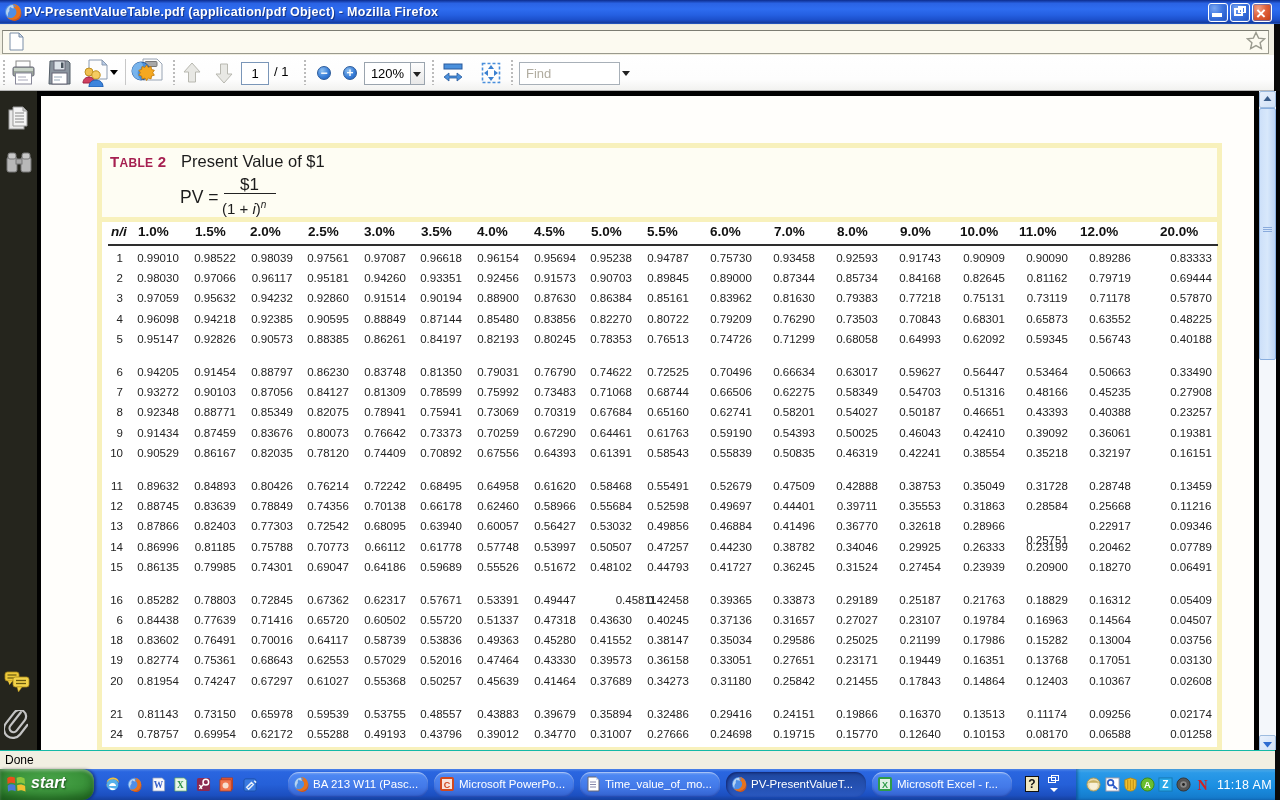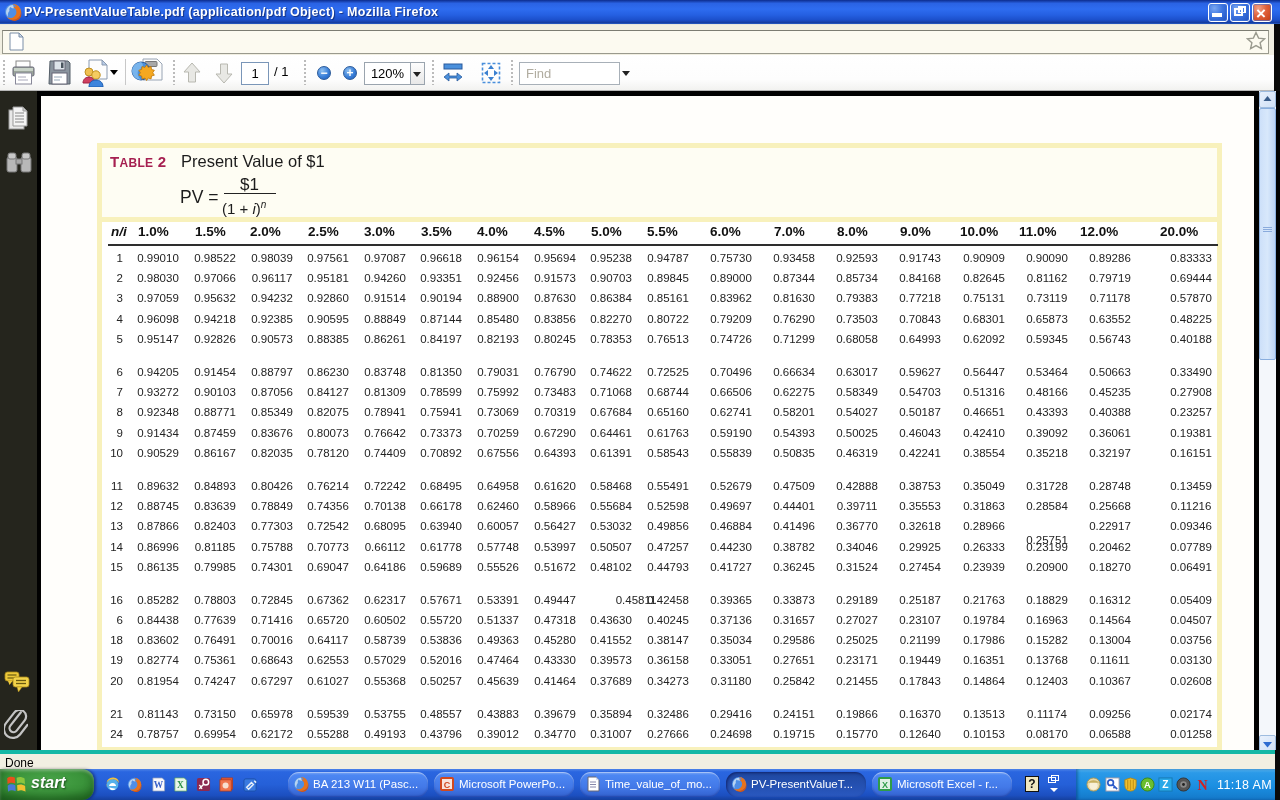--- a/index.html
+++ b/index.html
@@ -41,21 +41,21 @@
 #fden{left:222px;top:108px;font-size:15px;color:#1c1c1c}
 .hc{position:absolute;width:70px;text-align:left;font-size:13.5px;font-weight:bold;color:#101010}
 #hrule{left:108px;top:244px;width:1110px;height:1.8px;background:#2e2e2e}
 .nc{position:absolute;left:95px;width:28px;text-align:right;font-size:11.5px;color:#232323}
 .dc{position:absolute;width:54px;text-align:center;font-size:11.5px;color:#232323}
 
 #sbar{left:1259px;top:0;width:17px;height:659px;background:#f4f7fb}
 .sbtn{left:1259px;width:17px;height:17px;background:linear-gradient(135deg,#e9f1fc,#cfe0f6);border:1px solid #9ebcdf;border-radius:2px;color:#3a5d8a;text-align:center}
 #sthumb{left:1259px;top:17px;width:17px;height:252px;background:linear-gradient(90deg,#cde0f9 0%,#d8e8fb 50%,#bcd4f4 100%);border:1px solid #89aede;border-radius:2px}
 
-#statusbar{left:0;top:750px;width:1280px;height:25px;background:#f1efe2;border-top:4px solid #14b8a6;font-size:12px;color:#000;padding:2px 0 0 5px}
+#statusbar{left:0;top:750px;width:1280px;height:25px;background:#f1efe2;border-top:1px solid #14b8a6;font-size:12px;color:#000;padding:2px 0 0 5px}
 
 #taskbar{left:0;top:769px;width:1280px;height:31px;background:linear-gradient(180deg,#4d83e8 0%,#2a66e0 9%,#2560d8 50%,#1c4fc0 85%,#15409e 100%)}
 #startbtn{left:0;top:0;width:94px;height:31px;border-radius:0 12px 12px 0;background:radial-gradient(ellipse at 50% 40%,#4aa54a 0%,#3a933a 55%,#257025 100%);box-shadow:inset 0 -5px 8px rgba(0,40,0,.35), inset 0 2px 3px rgba(255,255,255,.35), 2px 0 3px rgba(0,0,30,.4)}
 #starttxt{left:31px;top:5px;color:#fff;font-size:16px;font-weight:bold;font-style:italic;text-shadow:1px 1px 2px rgba(0,30,0,.6)}
 .tbtn{top:3px;width:140px;height:25px;border-radius:11px;background:linear-gradient(180deg,#6f9ef5 0%,#4c86f2 14%,#4379e8 60%,#3261ce 100%);box-shadow:inset 0 1px 1px rgba(255,255,255,.45), inset 0 -1px 2px rgba(0,0,80,.3);color:#fff;font-size:11.5px;white-space:nowrap;overflow:hidden}
 .tbtn.active{background:linear-gradient(180deg,#1f48a0 0%,#2450b0 50%,#2a58c0 100%);box-shadow:inset 1px 1px 3px rgba(0,0,60,.55)}
 .tbtxt{position:absolute;left:25px;top:6px}
 .tbico{position:absolute;left:5px;top:4px;width:16px;height:16px}
 #tray{left:1076px;top:0;width:204px;height:31px;background:linear-gradient(180deg,#55b6f2 0%,#2b9ae8 12%,#1b8fe2 55%,#1478c8 100%);box-shadow:inset 2px 0 3px rgba(0,30,90,.4)}
 #clock{left:141px;top:9px;color:#fff;font-size:12.5px;letter-spacing:0.4px}
@@ -607,21 +607,21 @@
       <span class="dc" style="left:471px;top:654px">0.47464</span>
       <span class="dc" style="left:528px;top:654px">0.43330</span>
       <span class="dc" style="left:584px;top:654px">0.39573</span>
       <span class="dc" style="left:641px;top:654px">0.36158</span>
       <span class="dc" style="left:704px;top:654px">0.33051</span>
       <span class="dc" style="left:767px;top:654px">0.27651</span>
       <span class="dc" style="left:830px;top:654px">0.23171</span>
       <span class="dc" style="left:893px;top:654px">0.19449</span>
       <span class="dc" style="left:957px;top:654px">0.16351</span>
       <span class="dc" style="left:1020px;top:654px">0.13768</span>
-      <span class="dc" style="left:1083px;top:654px">0.11611</span>
+      <span class="dc" style="left:1083px;top:654px">0.17051</span>
       <span class="dc" style="left:1164px;top:654px">0.03130</span>
 <span class="nc" style="top:675px">20</span>
       <span class="dc" style="left:131px;top:675px">0.81954</span>
       <span class="dc" style="left:188px;top:675px">0.74247</span>
       <span class="dc" style="left:245px;top:675px">0.67297</span>
       <span class="dc" style="left:301px;top:675px">0.61027</span>
       <span class="dc" style="left:358px;top:675px">0.55368</span>
       <span class="dc" style="left:414px;top:675px">0.50257</span>
       <span class="dc" style="left:471px;top:675px">0.45639</span>
       <span class="dc" style="left:528px;top:675px">0.41464</span>

